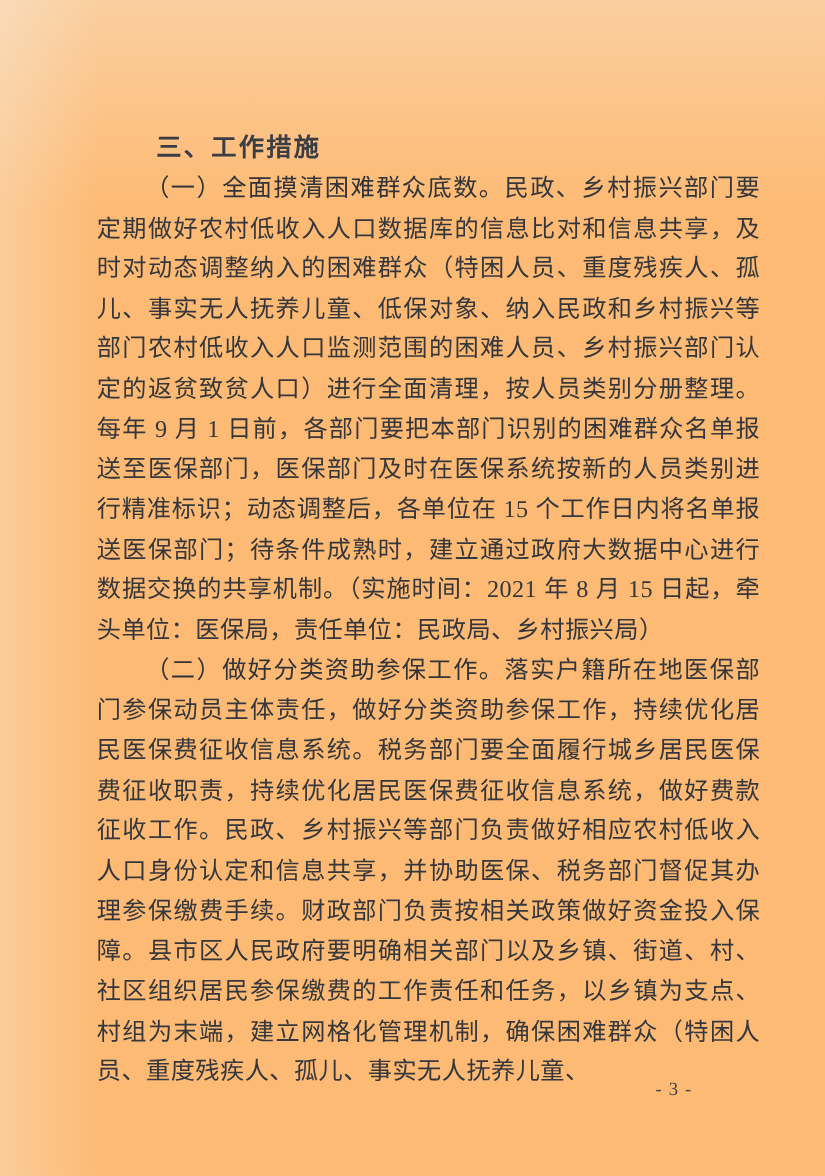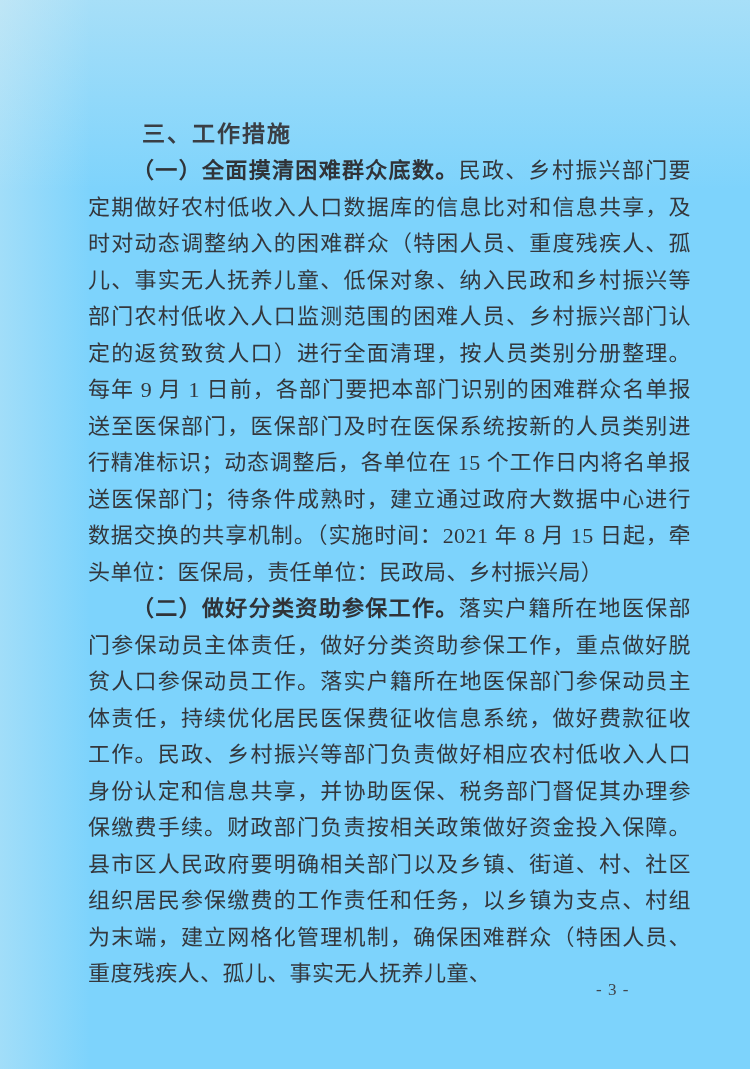--- a/index.html
+++ b/index.html
@@ -5,21 +5,21 @@
   html, body {
     margin: 0;
     padding: 0;
     background: #e8e8e8;
   }
   .page {
     position: relative;
     width: 750px;
     height: 1069px;
     margin: 0 auto;
-    background: #7dd3fc;
+    background: #fdba74;
     color: #34373c;
     font-family: "Liberation Serif", "DejaVu Serif", serif;
     overflow: hidden;
     box-shadow: 0 0 4px rgba(0,0,0,0.08);
   }
   
   .page::before {
     content: "";
     position: absolute;
     inset: 0;
@@ -46,21 +46,21 @@
   .para {
     margin: 0;
     font-size: 22px;
     line-height: 36.5px;
     text-align: justify;
     text-justify: inter-character;
     text-indent: 44px;
     letter-spacing: 0.4px;
   }
   .para .lead {
-    font-weight: bold;
+    font-weight: normal;
     color: #303338;
   }
   .page-number {
     position: absolute;
     left: 596px;
     top: 980px;
     font-size: 17px;
     letter-spacing: 1px;
     color: #40454c;
     font-family: "Liberation Serif", "DejaVu Serif", serif;
@@ -69,17 +69,17 @@
 </style>
 </head>
 <body>
 
 <div class="page">
   <div class="content">
     <h2 class="doc-heading">三、工作措施</h2>
 
     <p class="para"><span class="lead">（一）全面摸清困难群众底数。</span><span>民政、乡村振兴部门要定期做好农村低收入人口数据库的信息比对和信息共享，及时对动态调整纳入的困难群众（特困人员、重度残疾人、孤儿、事实无人抚养儿童、低保对象、纳入民政和乡村振兴等部门农村低收入人口监测范围的困难人员、乡村振兴部门认定的返贫致贫人口）进行全面清理，按人员类别分册整理。每年 9 月 1 日前，各部门要把本部门识别的困难群众名单报送至医保部门，医保部门及时在医保系统按新的人员类别进行精准标识；动态调整后，各单位在 15 个工作日内将名单报送医保部门；待条件成熟时，建立通过政府大数据中心进行数据交换的共享机制。（实施时间：2021 年 8 月 15 日起，牵头单位：医保局，责任单位：民政局、乡村振兴局）</span></p>
 
-    <p class="para"><span class="lead">（二）做好分类资助参保工作。</span><span>落实户籍所在地医保部门参保动员主体责任，做好分类资助参保工作，重点做好脱贫人口参保动员工作。落实户籍所在地医保部门参保动员主体责任，持续优化居民医保费征收信息系统，做好费款征收工作。民政、乡村振兴等部门负责做好相应农村低收入人口身份认定和信息共享，并协助医保、税务部门督促其办理参保缴费手续。财政部门负责按相关政策做好资金投入保障。县市区人民政府要明确相关部门以及乡镇、街道、村、社区组织居民参保缴费的工作责任和任务，以乡镇为支点、村组为末端，建立网格化管理机制，确保困难群众（特困人员、重度残疾人、孤儿、事实无人抚养儿童、</span></p>
+    <p class="para"><span class="lead">（二）做好分类资助参保工作。</span><span>落实户籍所在地医保部门参保动员主体责任，做好分类资助参保工作，持续优化居民医保费征收信息系统。税务部门要全面履行城乡居民医保费征收职责，持续优化居民医保费征收信息系统，做好费款征收工作。民政、乡村振兴等部门负责做好相应农村低收入人口身份认定和信息共享，并协助医保、税务部门督促其办理参保缴费手续。财政部门负责按相关政策做好资金投入保障。县市区人民政府要明确相关部门以及乡镇、街道、村、社区组织居民参保缴费的工作责任和任务，以乡镇为支点、村组为末端，建立网格化管理机制，确保困难群众（特困人员、重度残疾人、孤儿、事实无人抚养儿童、</span></p>
   </div>
 
   <div class="page-number">- 3 -</div>
 </div>
 
 </body></html>

